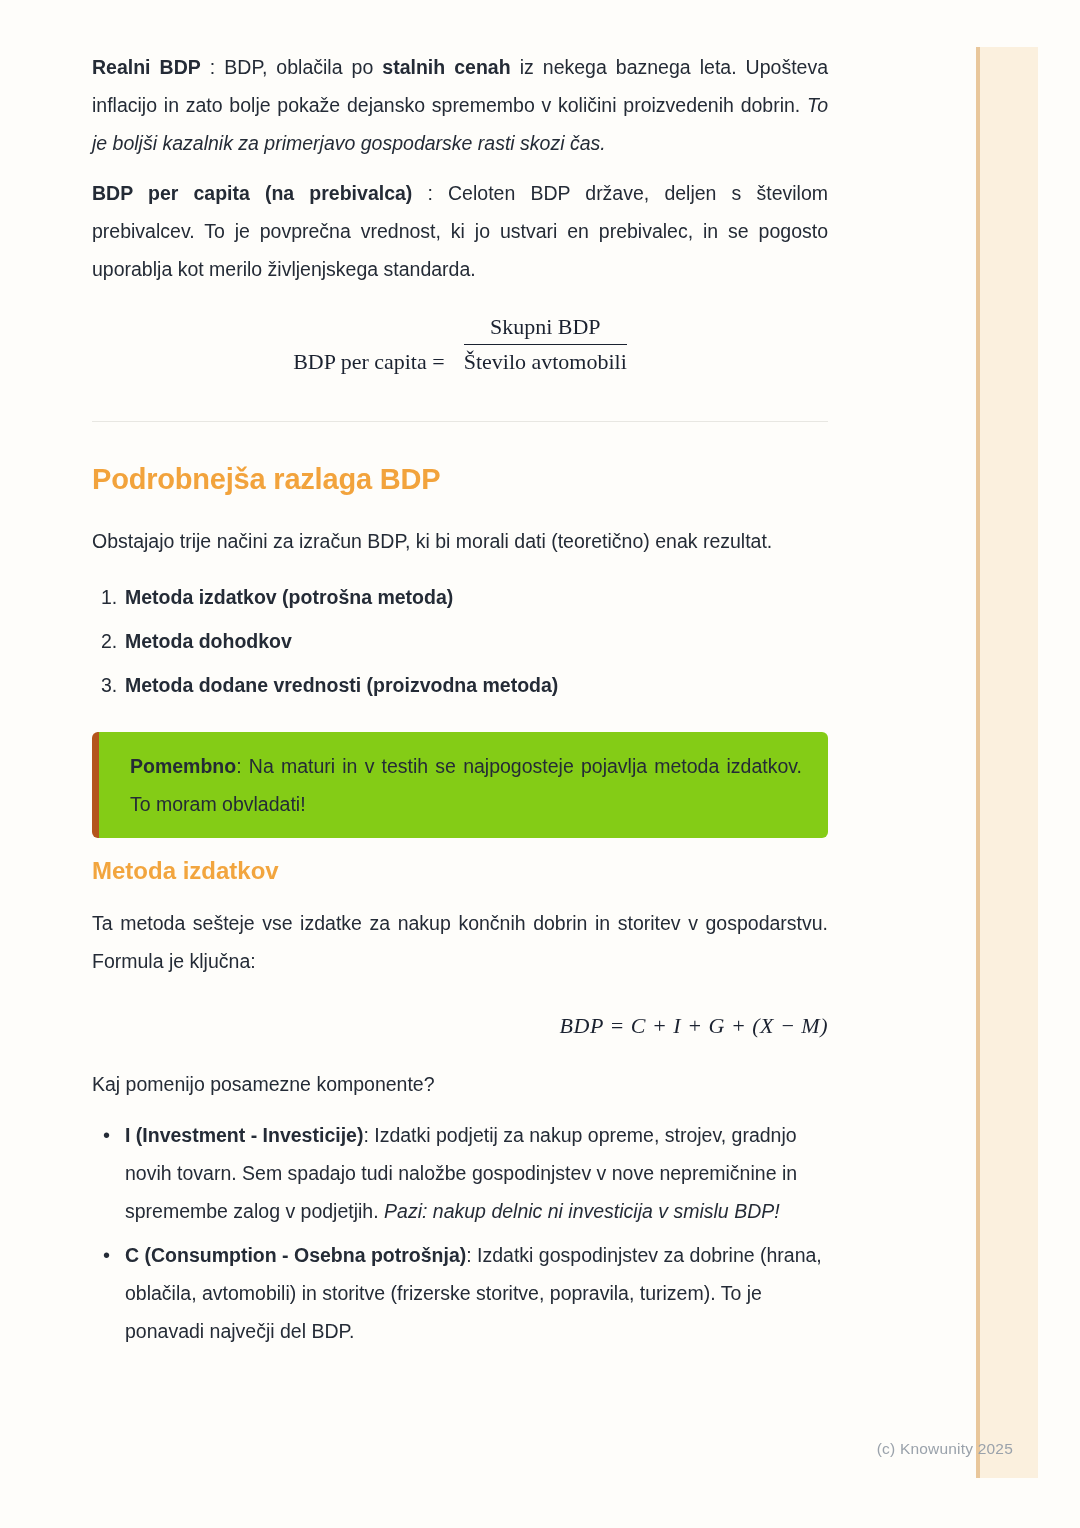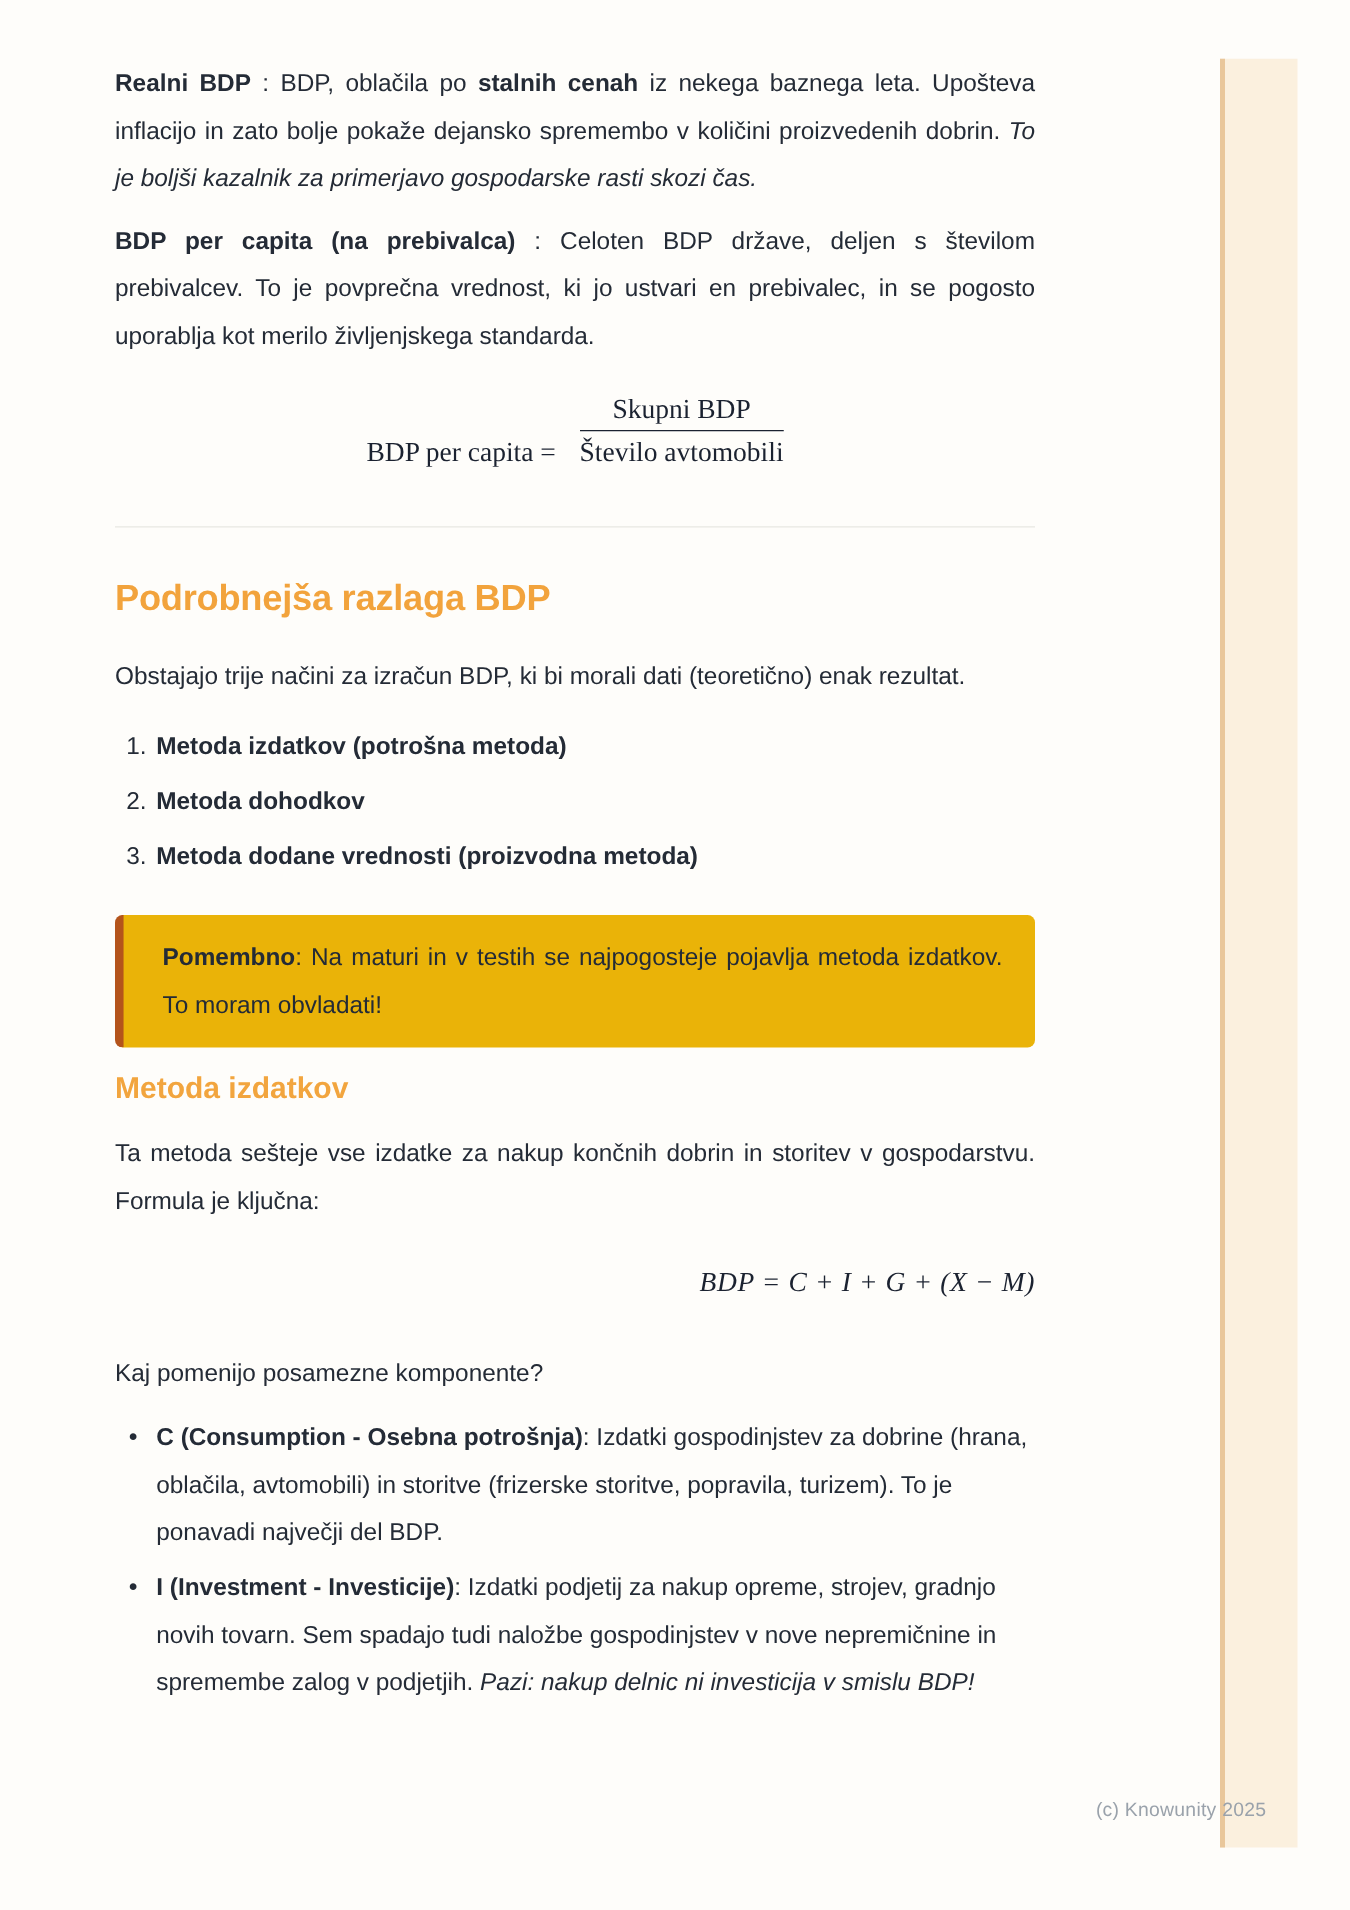--- a/index.html
+++ b/index.html
@@ -30,30 +30,30 @@
   h2.section-title{
     margin:40px 0 0;font-size:29px;line-height:34px;font-weight:700;
     color:#F2A33C;letter-spacing:-0.2px;
   }
   h3.sub-title{margin:18px 0 0;font-size:24px;line-height:30px;font-weight:700;color:#F2A53E;}
   .intro-p{margin-top:26px;font-size:19.5px;line-height:38px;}
   .olist{margin:18px 0 0;padding:0;list-style:none;}
   .olist .li{position:relative;padding-left:33px;font-size:19.5px;line-height:38px;margin-bottom:6px;}
   .olist .num{position:absolute;left:9px;font-weight:400;}
   .callout{
-    margin-top:28px;background:#eab308;border-left:7px solid #B4541B;
+    margin-top:28px;background:#84cc16;border-left:7px solid #B4541B;
     border-radius:6px;padding:15px 26px 15px 31px;
   }
   .callout p{font-size:19.5px;line-height:38px;text-align:justify;}
   .justify-p{margin-top:18px;font-size:19.5px;line-height:38px;text-align:justify;}
   .formula2{
     margin-top:32px;text-align:right;font-family:"Liberation Serif",serif;
     font-style:italic;font-size:22px;line-height:28px;color:#1B2230;letter-spacing:0.5px;
   }
-  .question-p{margin-top:40px;font-size:19.5px;line-height:38px;}
+  .question-p{margin-top:25px;font-size:19.5px;line-height:38px;}
   .ulist{margin:13px 0 0;padding:0;list-style:none;}
   .ulist .li{position:relative;padding-left:33px;font-size:19.5px;line-height:38px;margin-bottom:6px;}
   .ulist .li::before{content:"•";position:absolute;left:11px;font-size:20px;}
   .footer{
     position:absolute;top:1440px;right:67px;z-index:3;
     font-size:15.5px;color:#9AA2AB;letter-spacing:0.2px;
   }
 </style>
 </head>
 <body>
@@ -92,19 +92,19 @@
 
   <h3 class="sub-title">Metoda izdatkov</h3>
 
   <p class="justify-p">Ta metoda sešteje vse izdatke za nakup končnih dobrin in storitev v gospodarstvu. Formula je ključna:</p>
 
   <div class="formula2">BDP = C + I + G + (X − M)</div>
 
   <p class="question-p">Kaj pomenijo posamezne komponente?</p>
 
   <ul class="ulist">
+    <li class="li"><b>I (Investment - Investicije)</b><span>: Izdatki podjetij za nakup opreme, strojev, gradnjo novih tovarn. Sem spadajo tudi naložbe gospodinjstev v nove nepremičnine in spremembe zalog v podjetjih. </span><span class="i">Pazi: nakup delnic ni investicija v smislu BDP!</span></li>
     <li class="li"><b>C (Consumption - Osebna potrošnja)</b><span>: Izdatki gospodinjstev za dobrine (hrana, oblačila, avtomobili) in storitve (frizerske storitve, popravila, turizem). To je ponavadi največji del BDP.</span><span class="i"></span></li>
-    <li class="li"><b>I (Investment - Investicije)</b><span>: Izdatki podjetij za nakup opreme, strojev, gradnjo novih tovarn. Sem spadajo tudi naložbe gospodinjstev v nove nepremičnine in spremembe zalog v podjetjih. </span><span class="i">Pazi: nakup delnic ni investicija v smislu BDP!</span></li>
   </ul>
 
 </div>
 
 <div class="footer">(c) Knowunity 2025</div>
 
 </body></html>

